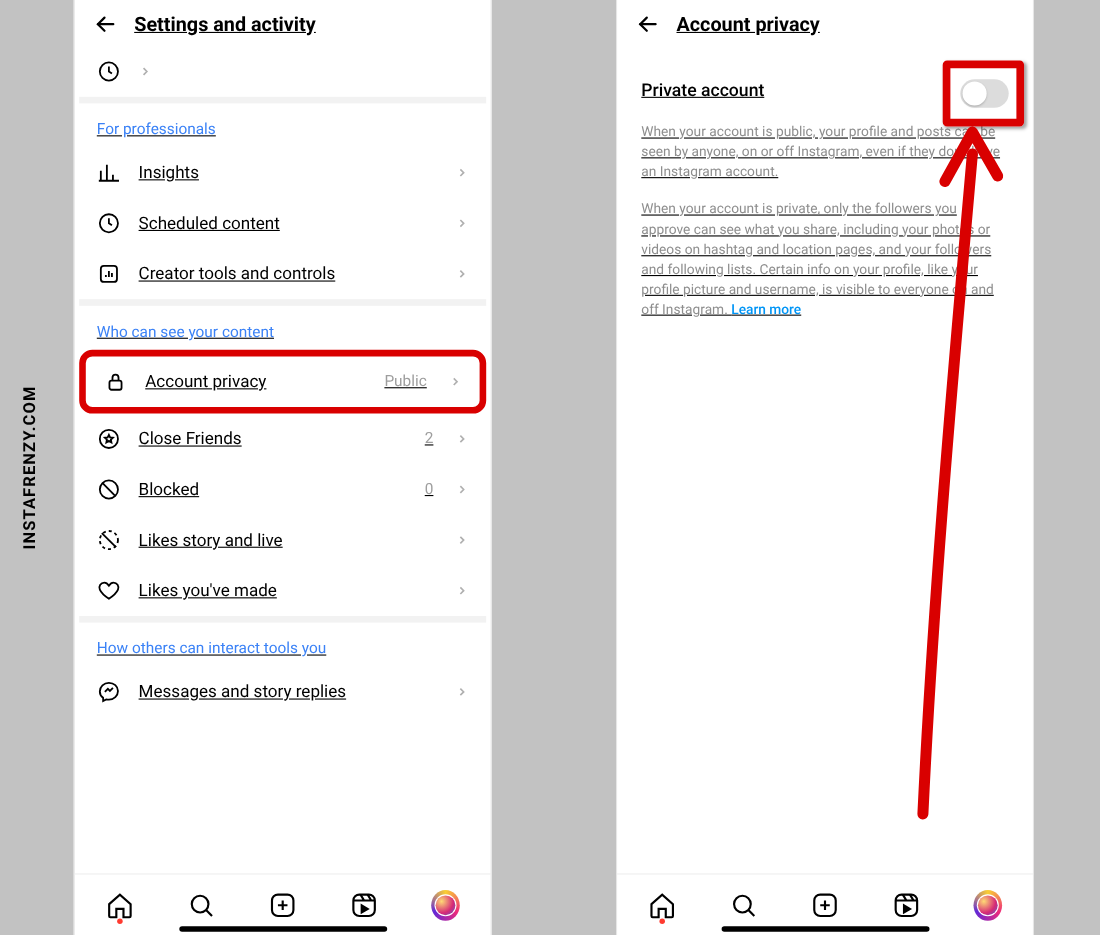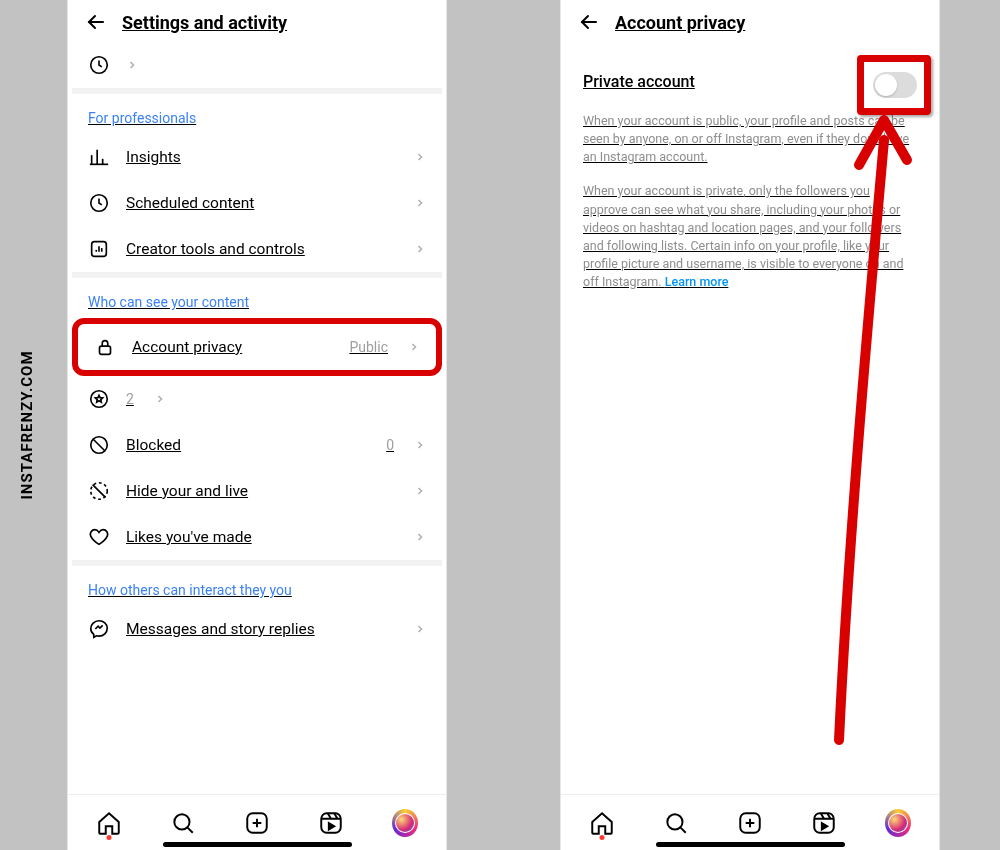--- a/index.html
+++ b/index.html
@@ -232,20 +232,21 @@
       </div>
     </div>
 
     <div class="row">
       <span class="icon">
         <svg width="22" height="22" viewBox="0 0 24 24" fill="none" stroke="#000" stroke-width="1.8">
             <circle cx="12" cy="12" r="9"></circle>
             <path d="M12 8l1.2 2.5 2.8.3-2 1.9.5 2.8L12 14l-2.5 1.5.5-2.8-2-1.9 2.8-.3z"></path>
           </svg>
       </span>
+      <span class="label">Close Friends</span>
       <span class="badge">2</span>
       <span class="chev"><svg width="12" height="12" viewBox="0 0 24 24" fill="none" stroke="#b0b0b0" stroke-width="3">
             <path d="M9 6l6 6-6 6"></path>
           </svg></span>
     </div>
 
 
     <div class="row">
       <span class="icon">
         <svg width="22" height="22" viewBox="0 0 24 24" fill="none" stroke="#000" stroke-width="1.8">
@@ -260,40 +261,40 @@
           </svg></span>
     </div>
 
     <div class="row">
       <span class="icon">
         <svg width="22" height="22" viewBox="0 0 24 24" fill="none" stroke="#000" stroke-width="1.8">
             <circle cx="12" cy="12" r="9" stroke-dasharray="3 3"></circle>
             <path d="M5 5l14 14"></path>
           </svg>
       </span>
-      <span class="label">Hide your and live</span>
+      <span class="label">Likes story and live</span>
       <span class="chev"><svg width="12" height="12" viewBox="0 0 24 24" fill="none" stroke="#b0b0b0" stroke-width="3">
             <path d="M9 6l6 6-6 6"></path>
           </svg></span>
     </div>
 
     <div class="row">
       <span class="icon">
         <svg width="22" height="22" viewBox="0 0 24 24" fill="none" stroke="#000" stroke-width="1.8">
             <path d="M12 20s-7-4.5-9-9c-1.5-3.5 1-7 4.5-7 2 0 3.5 1.5 4.5 3 1-1.5 2.5-3 4.5-3 3.5 0 6 3.5 4.5 7-2 4.5-9 9-9 9z"></path>
           </svg>
       </span>
       <span class="label">Likes you've made</span>
       <span class="chev"><svg width="12" height="12" viewBox="0 0 24 24" fill="none" stroke="#b0b0b0" stroke-width="3">
             <path d="M9 6l6 6-6 6"></path>
           </svg></span>
     </div>
 
     <div class="hr"></div>
-    <div class="section-title">How others can interact they you</div>
+    <div class="section-title">How others can interact tools you</div>
 
     <div class="row">
       <span class="icon">
         <svg width="22" height="22" viewBox="0 0 24 24" fill="none" stroke="#000" stroke-width="1.8">
             <path d="M12 3C7 3 3 6.8 3 11.5c0 2.6 1.3 4.9 3.3 6.4V21l3-1.6c.9.2 1.8.3 2.7.3 5 0 9-3.8 9-8.5S17 3 12 3z"></path>
             <path d="M8 12l3-3 2 2 3-3"></path>
           </svg>
       </span>
       <span class="label">Messages and story replies</span>
       <span class="chev"><svg width="12" height="12" viewBox="0 0 24 24" fill="none" stroke="#b0b0b0" stroke-width="3">

